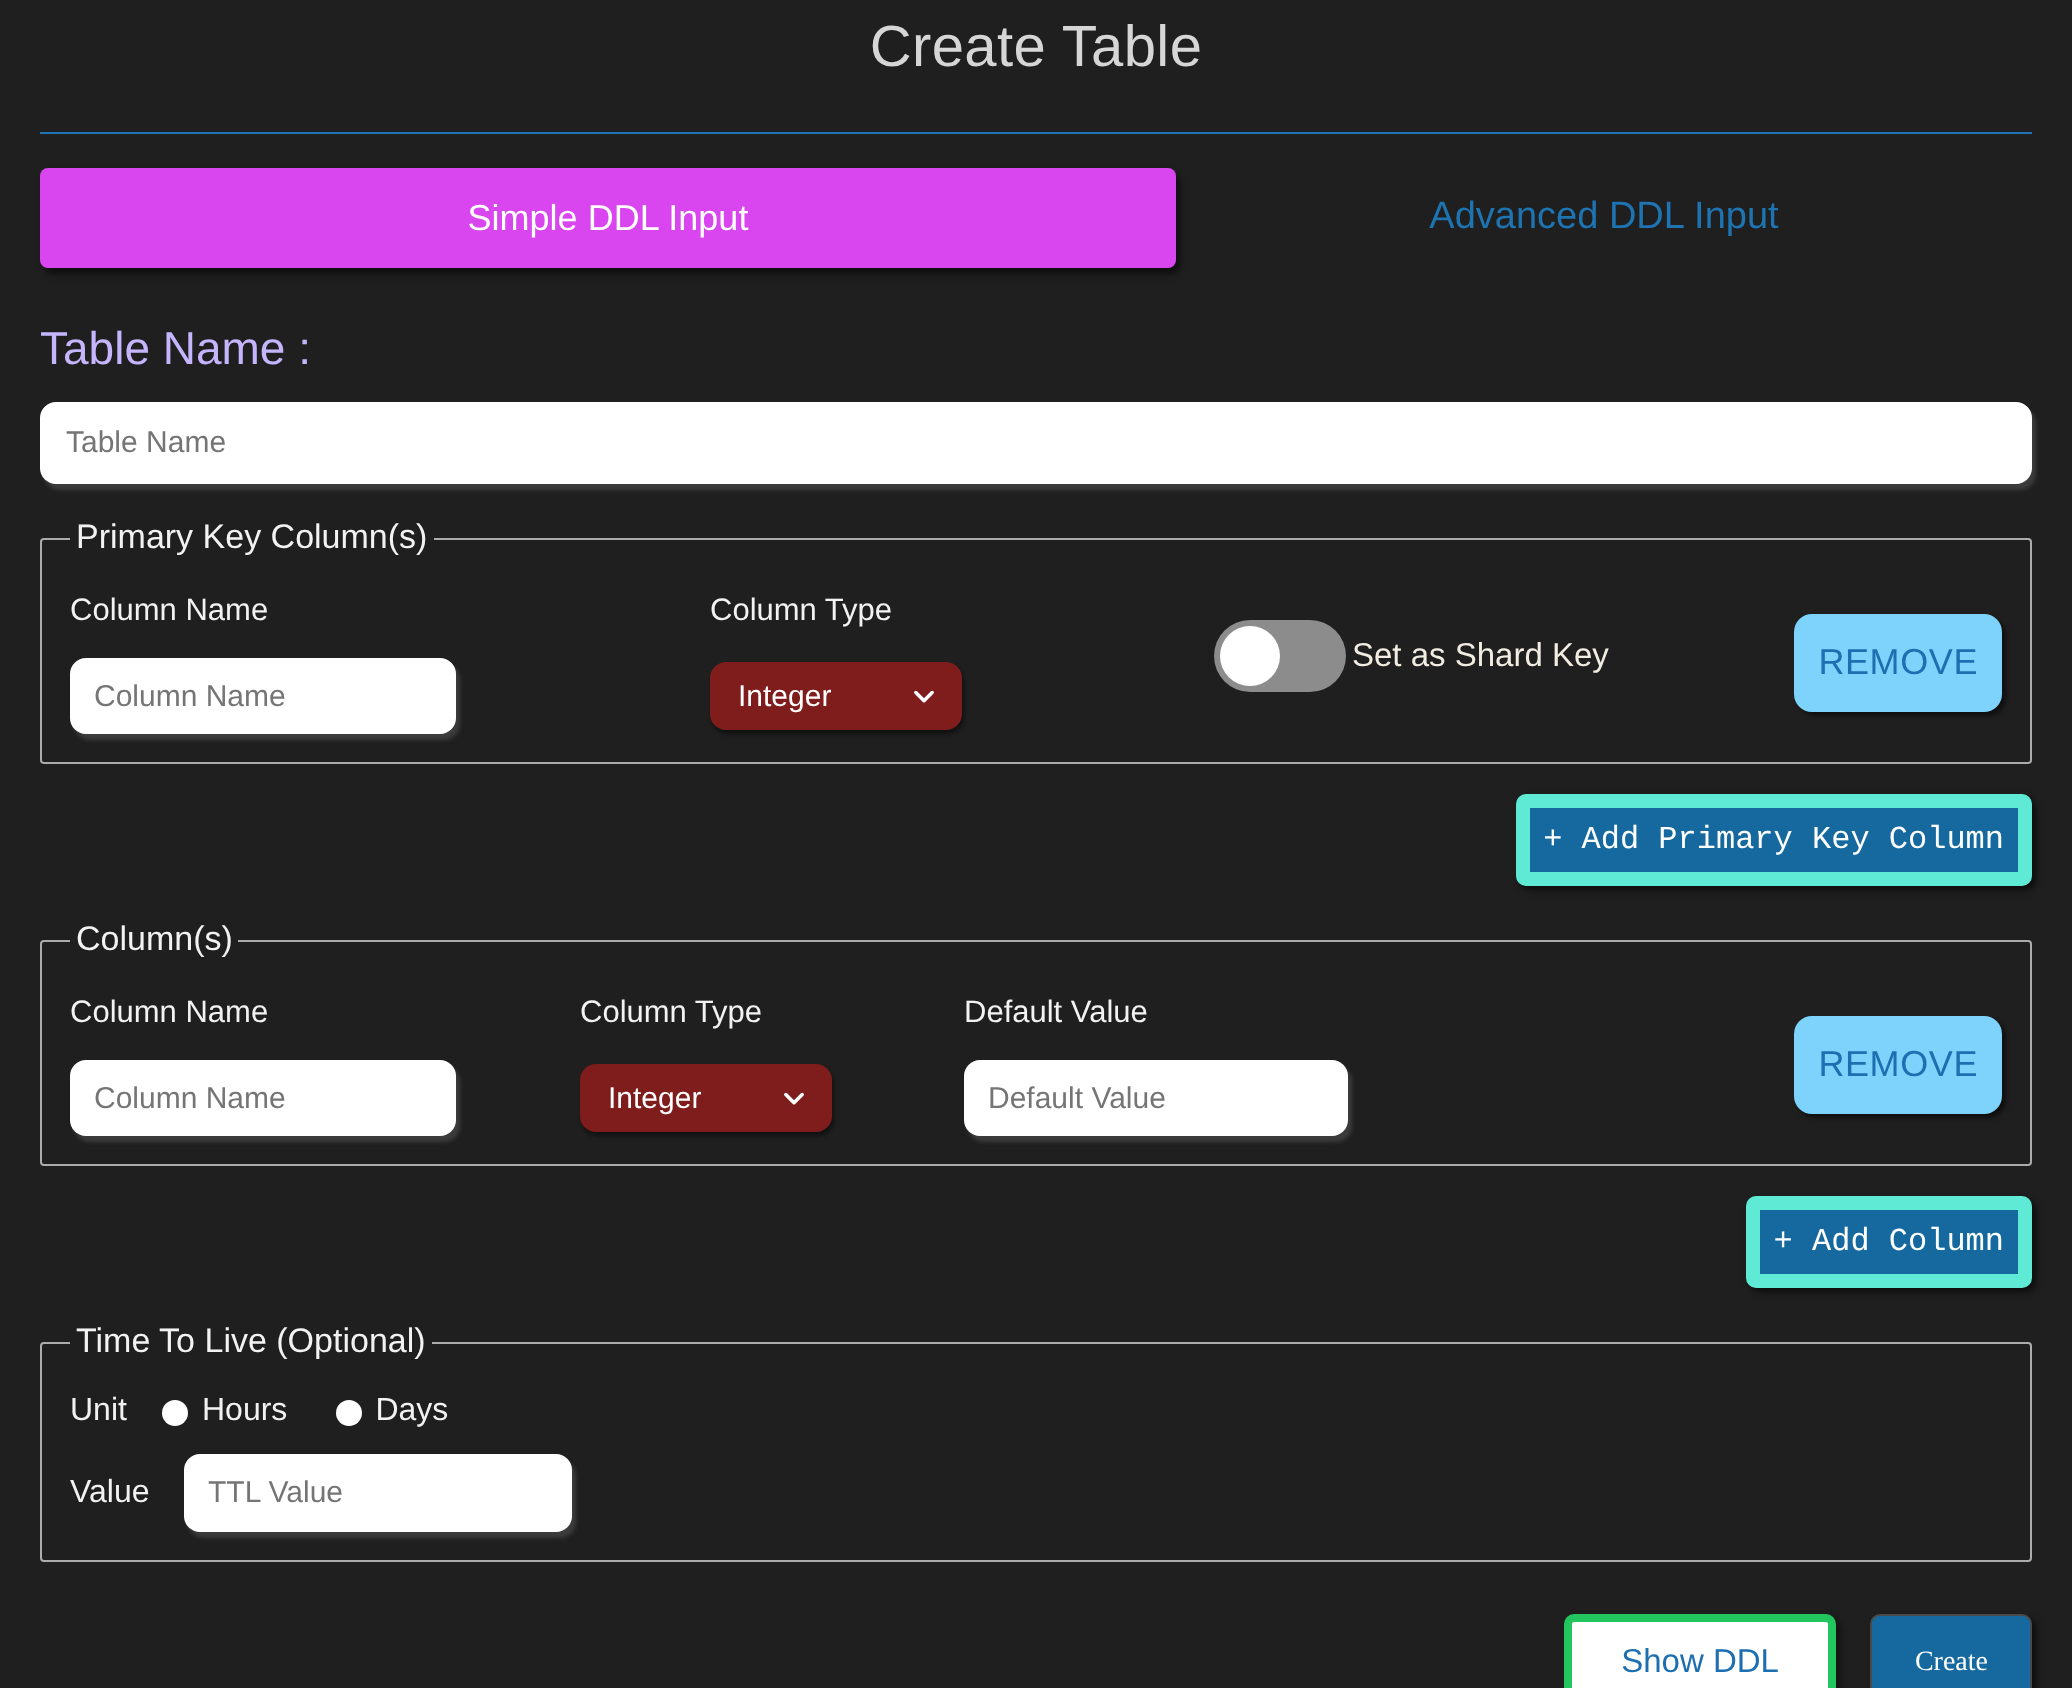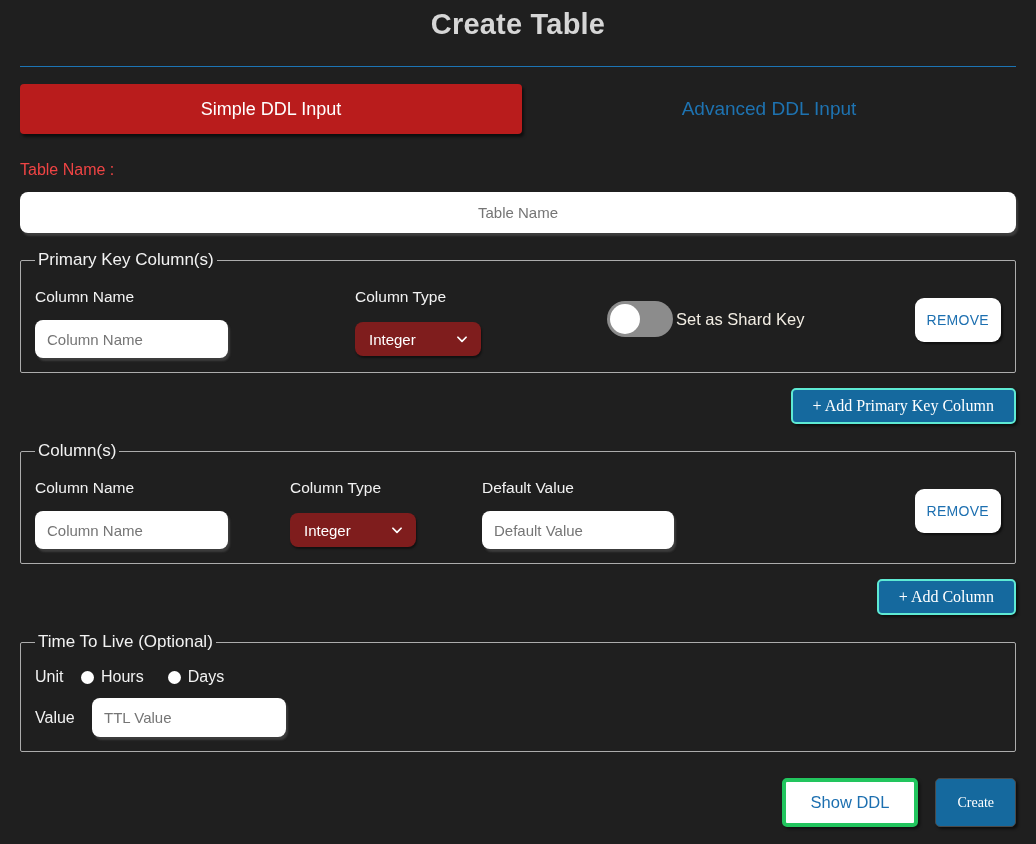--- a/index.html
+++ b/index.html
@@ -1,28 +1,28 @@
 <!DOCTYPE html>
 <html><head>
 <meta charset="utf-8">
 <style>
   html,body{margin:0;padding:0;background:#1f1f1f;}
   body{font-family:"Liberation Sans",sans-serif;}
   .page{width:1036px;min-height:844px;box-sizing:border-box;padding:2px 20px 8px;background:#1f1f1f;overflow:hidden;}
 
-  .title{color:#d6d6d6;font-size:29px;font-weight:700;text-align:center;margin:6px 0 0;letter-spacing:.2px;}
+  .title{color:#d6d6d6;font-size:29px;font-weight:400;text-align:center;margin:6px 0 0;letter-spacing:.2px;}
   .divider{border:none;border-top:1px solid #1c74b4;margin:25px 0 0;}
 
   .tabs{display:flex;margin-top:17px;}
   .tab{height:50px;display:flex;align-items:center;justify-content:center;font-size:18px;cursor:pointer;}
-  .tab.active{width:502px;background:#b91c1c;color:#ffffff;border-radius:4px;box-shadow:2px 3px 3px rgba(0,0,0,.55);}
+  .tab.active{width:568px;background:#d946ef;color:#ffffff;border-radius:4px;box-shadow:2px 3px 3px rgba(0,0,0,.55);}
   .tab.inactive{flex:1;color:#1e73b1;font-size:19px;}
 
-  .form-label{color:#ef4444;font-size:16px;margin-top:27px;}
-  .tn-input{display:block;margin-top:13px;width:100%;box-sizing:border-box;height:41px;border:none;border-radius:8px;padding:0 13px;font-size:15px;font-family:inherit;color:#333;box-shadow:2px 3px 2px rgba(130,130,130,.30);text-align:center;}
+  .form-label{color:#c4b5fd;font-size:23px;margin-top:27px;}
+  .tn-input{display:block;margin-top:13px;width:100%;box-sizing:border-box;height:41px;border:none;border-radius:8px;padding:0 13px;font-size:15px;font-family:inherit;color:#333;box-shadow:2px 3px 2px rgba(130,130,130,.30);}
   input::placeholder{color:#757575;}
 
   fieldset{border:1px solid #acacac;border-radius:2px;margin:17px 0 0;padding:4px 14px 14px;}
   legend{color:#f2f2f2;font-size:17px;padding:0 3px;}
 
   .frow{display:flex;align-items:flex-start;}
   .field{display:flex;flex-direction:column;}
   .flabel{color:#f2f2f2;font-size:15.5px;margin:14px 0 14px;}
   .text-input{height:38px;border:none;border-radius:8px;padding:0 12px;font-size:15px;font-family:inherit;color:#333;box-shadow:2px 3px 2px rgba(130,130,130,.30);box-sizing:border-box;}
 
@@ -33,24 +33,24 @@
   .w-col-def{width:218px;} .w-col-def .text-input{width:192px;}
 
   .select{height:34px;width:126px;box-sizing:border-box;background:#7f1d1d;color:#fff;border-radius:8px;display:flex;align-items:center;justify-content:space-between;padding:0 12px 0 14px;font-size:15px;cursor:pointer;margin-top:2px;box-shadow:1px 2px 2px rgba(0,0,0,.45);}
   .select svg{width:14px;height:14px;flex:none;}
 
   .toggle-wrap{display:flex;align-items:center;margin-top:27px;}
   .toggle{width:66px;height:36px;border-radius:18px;background:#8c8c8c;position:relative;cursor:pointer;flex:none;}
   .toggle .knob{position:absolute;left:3px;top:3px;width:30px;height:30px;border-radius:50%;background:#ffffff;}
   .toggle-label{color:#f2ede3;font-size:16.5px;margin-left:3px;white-space:nowrap;}
 
-  .remove-btn{margin-left:auto;margin-top:24px;background:#ffffff;color:#1c6fb0;border:none;border-radius:9px;font-size:14px;font-family:inherit;letter-spacing:.3px;padding:14px 12px;cursor:pointer;box-shadow:2px 2px 2px rgba(0,0,0,.5);}
+  .remove-btn{margin-left:auto;margin-top:24px;background:#7dd3fc;color:#1c6fb0;border:none;border-radius:9px;font-size:18px;font-family:inherit;letter-spacing:.3px;padding:14px 12px;cursor:pointer;box-shadow:2px 2px 2px rgba(0,0,0,.5);}
 
   .add-row{display:flex;justify-content:flex-end;margin-top:15px;}
-  .btn-blue{background:#15699e;color:#ffffff;border:2px solid #5eead4;border-radius:5px;font-size:16px;font-family:Liberation Serif, serif;padding:7px 20px;cursor:pointer;box-shadow:2px 2px 3px rgba(0,0,0,.6);}
+  .btn-blue{background:#15699e;color:#ffffff;border:7px solid #5eead4;border-radius:5px;font-size:16px;font-family:Liberation Mono, monospace;padding:7px 7px;cursor:pointer;box-shadow:2px 2px 3px rgba(0,0,0,.6);}
 
   .ttl-row{display:flex;align-items:center;margin-top:12px;}
   .ttl-label{color:#f2f2f2;font-size:16px;flex:none;}
   .lbl-unit{width:46px;}
   .lbl-value{width:57px;}
   .radio{width:13px;height:13px;border-radius:50%;background:#ffffff;display:inline-block;margin-right:7px;flex:none;cursor:pointer;}
   .radio-label{color:#f2f2f2;font-size:16px;margin-right:24px;}
   .ttl-input{width:194px;height:39px;}
 
   .footer{display:flex;justify-content:flex-end;gap:17px;margin-top:26px;}

